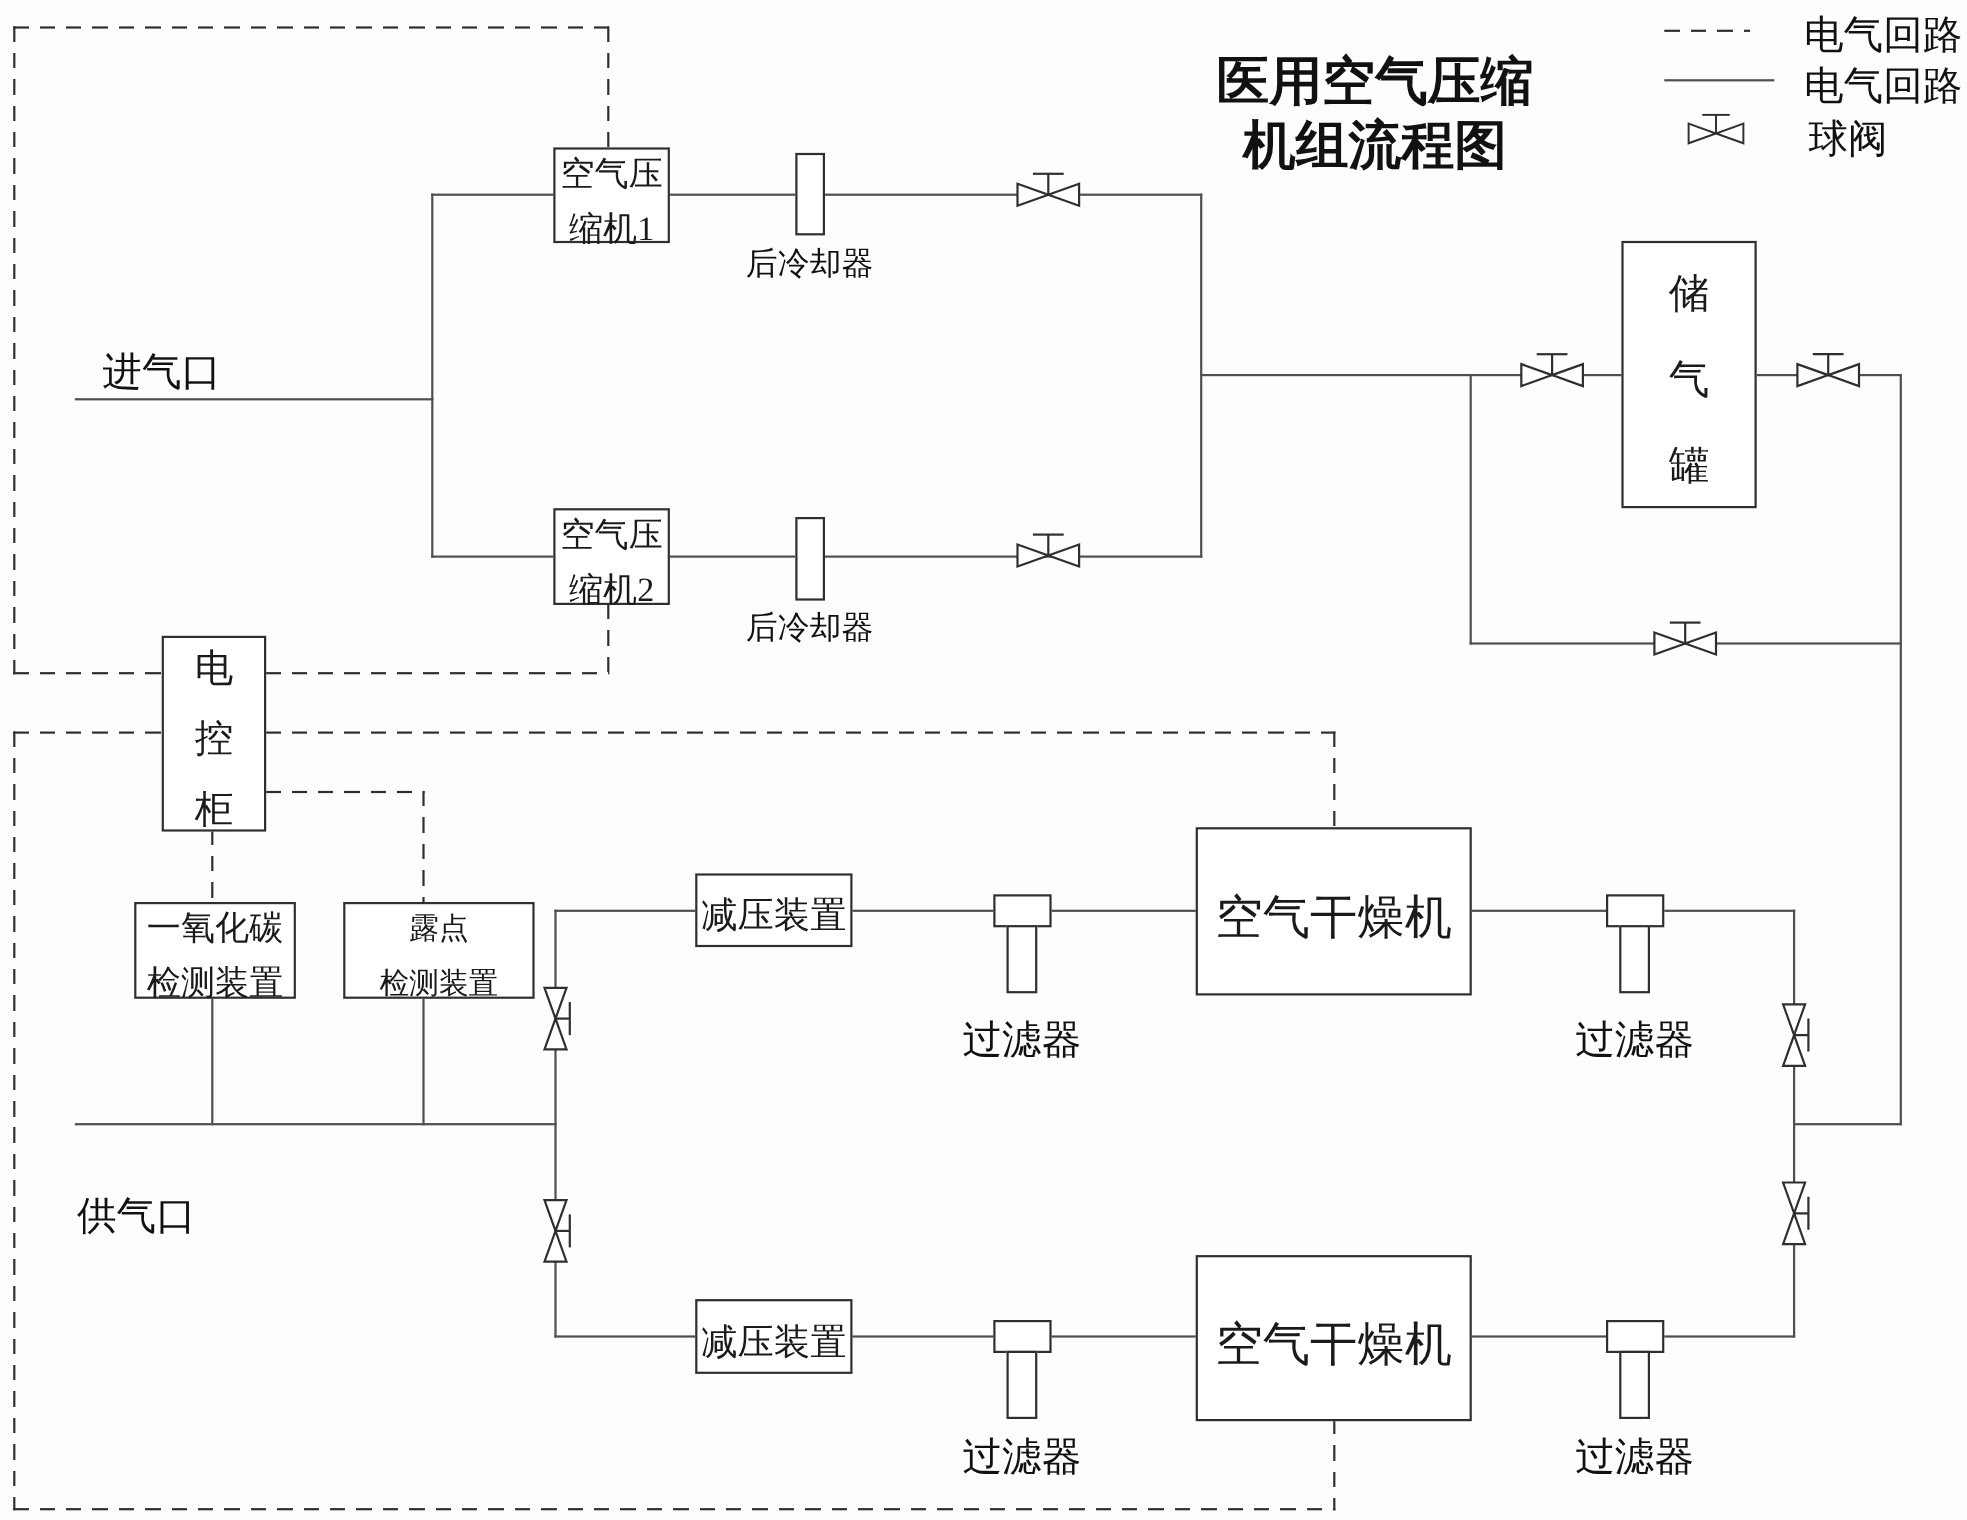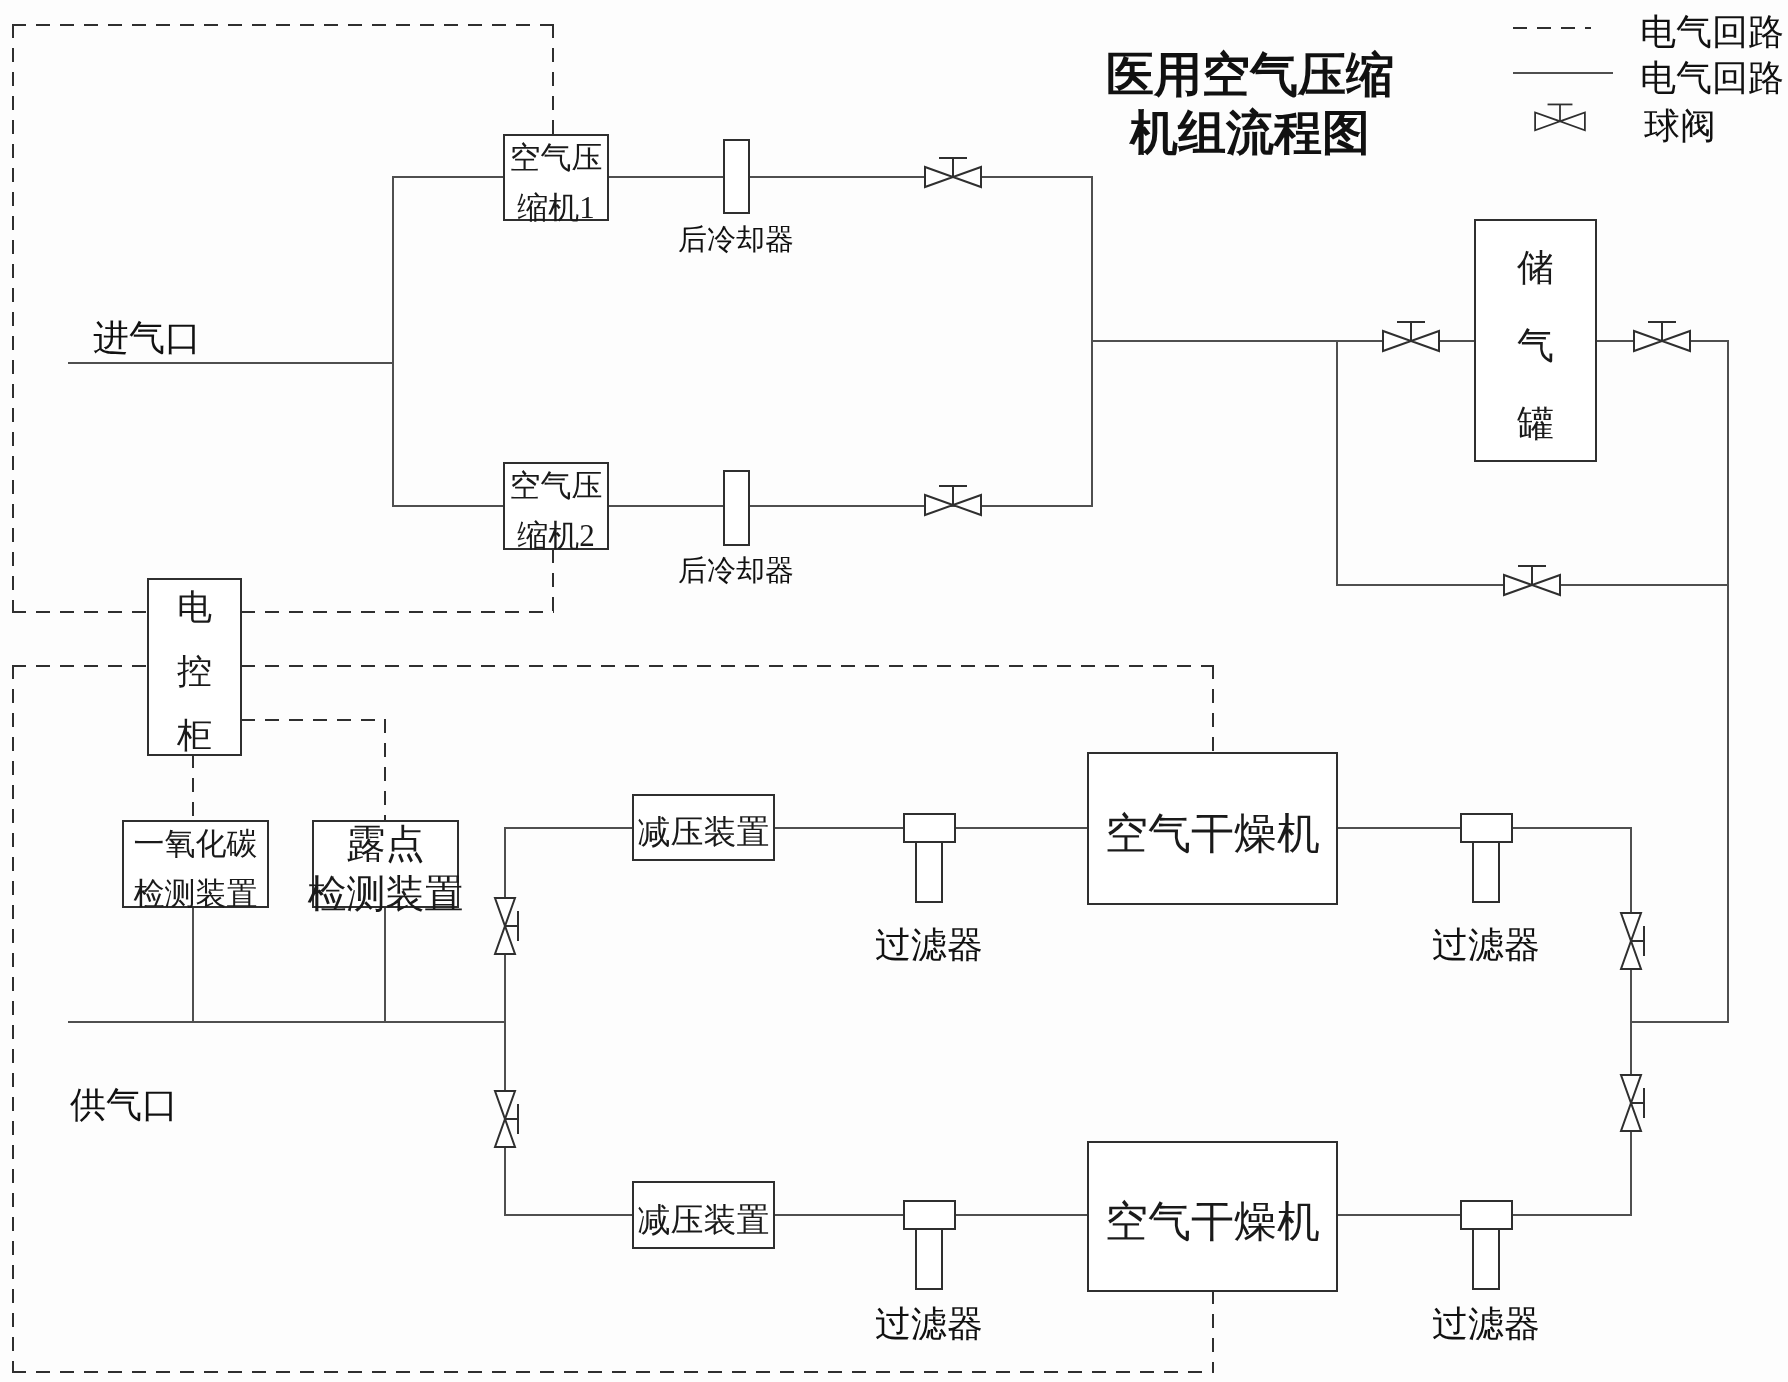--- a/index.html
+++ b/index.html
@@ -161,21 +161,21 @@
   </div>
   <div class="bx" style="left:147px;top:578px;width:95px;height:178px;font-size:35px;line-height:54px">
     <div>电</div>
     <div>控</div>
     <div>柜</div>
   </div>
   <div class="bx" style="left:122px;top:820px;width:147px;height:88px;font-size:31px;line-height:40px">
     <div>一氧化碳</div>
     <div>检测装置</div>
   </div>
-  <div class="bx" style="left:312px;top:820px;width:147px;height:88px;font-size:39px;line-height:40px">
+  <div class="bx" style="left:312px;top:820px;width:174px;height:88px;font-size:27px;line-height:40px">
     <div>露点</div>
     <div>检测装置</div>
   </div>
   <div class="bx" style="left:632px;top:794px;width:143px;height:67px;font-size:33px">
     <div>减压装置</div>
   </div>
   <div class="bx" style="left:632px;top:1181px;width:143px;height:68px;font-size:33px">
     <div>减压装置</div>
   </div>
   <div class="bx" style="left:1087px;top:752px;width:251px;height:153px;font-size:43px">

